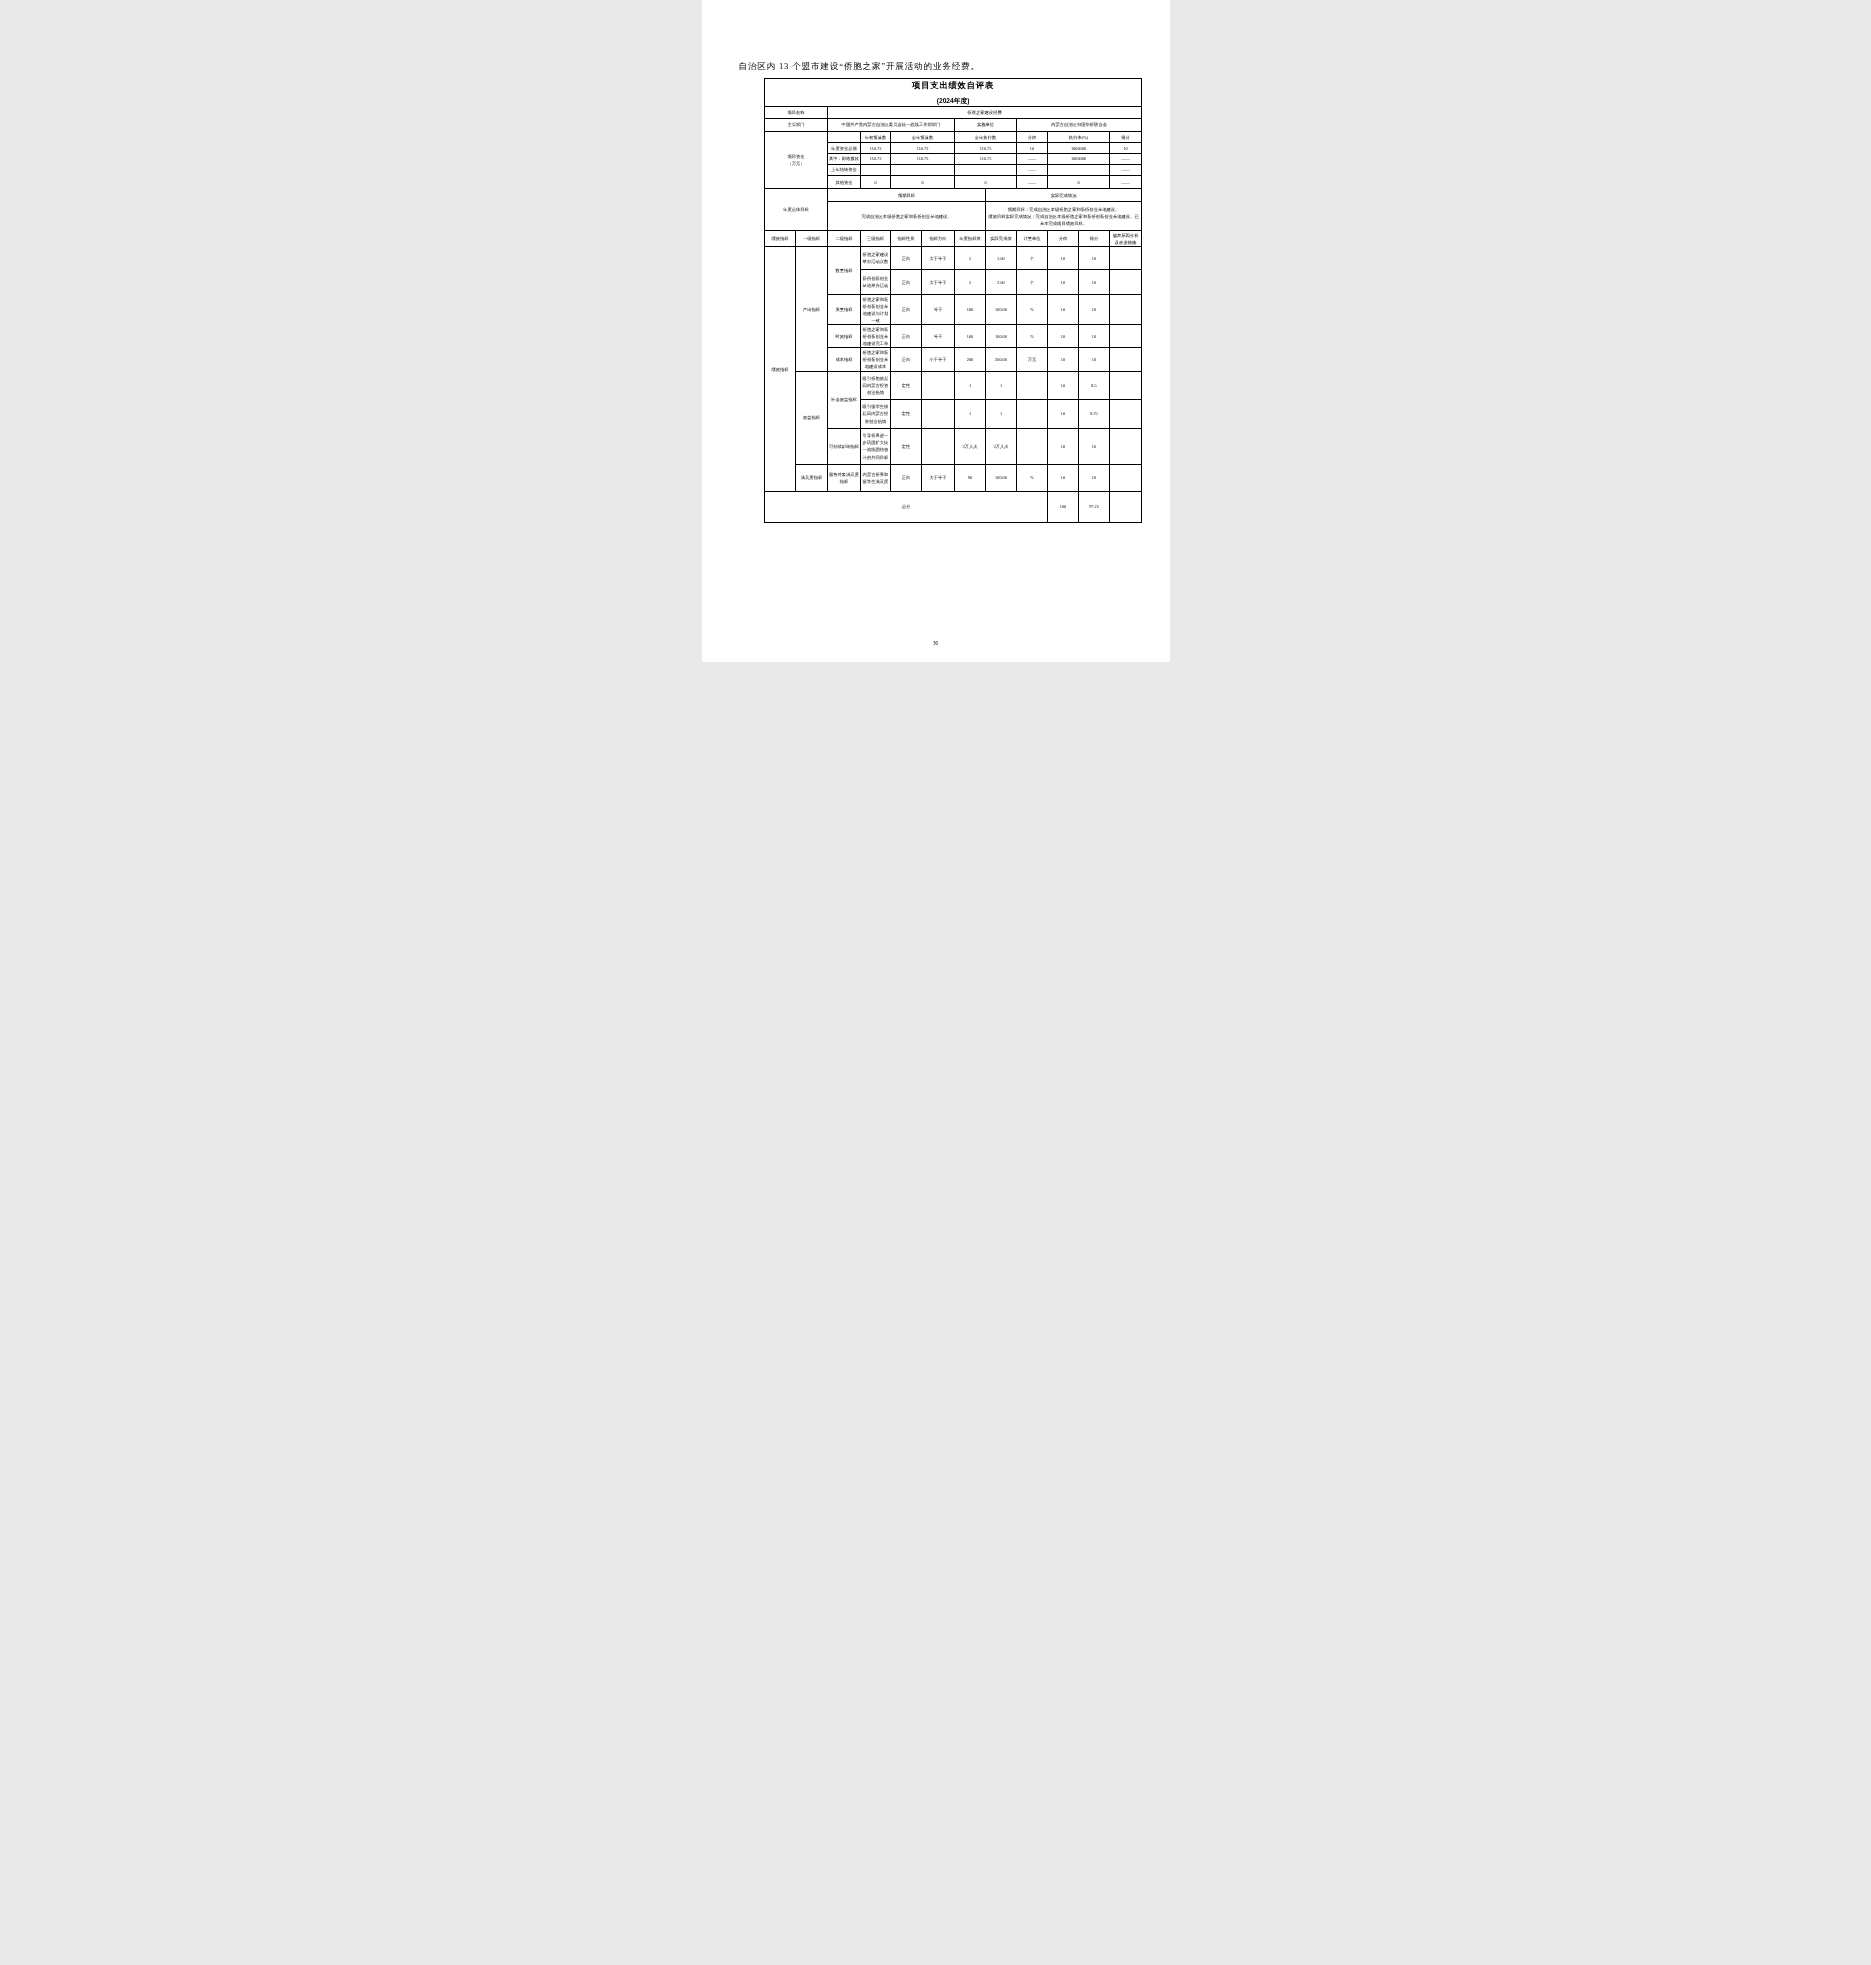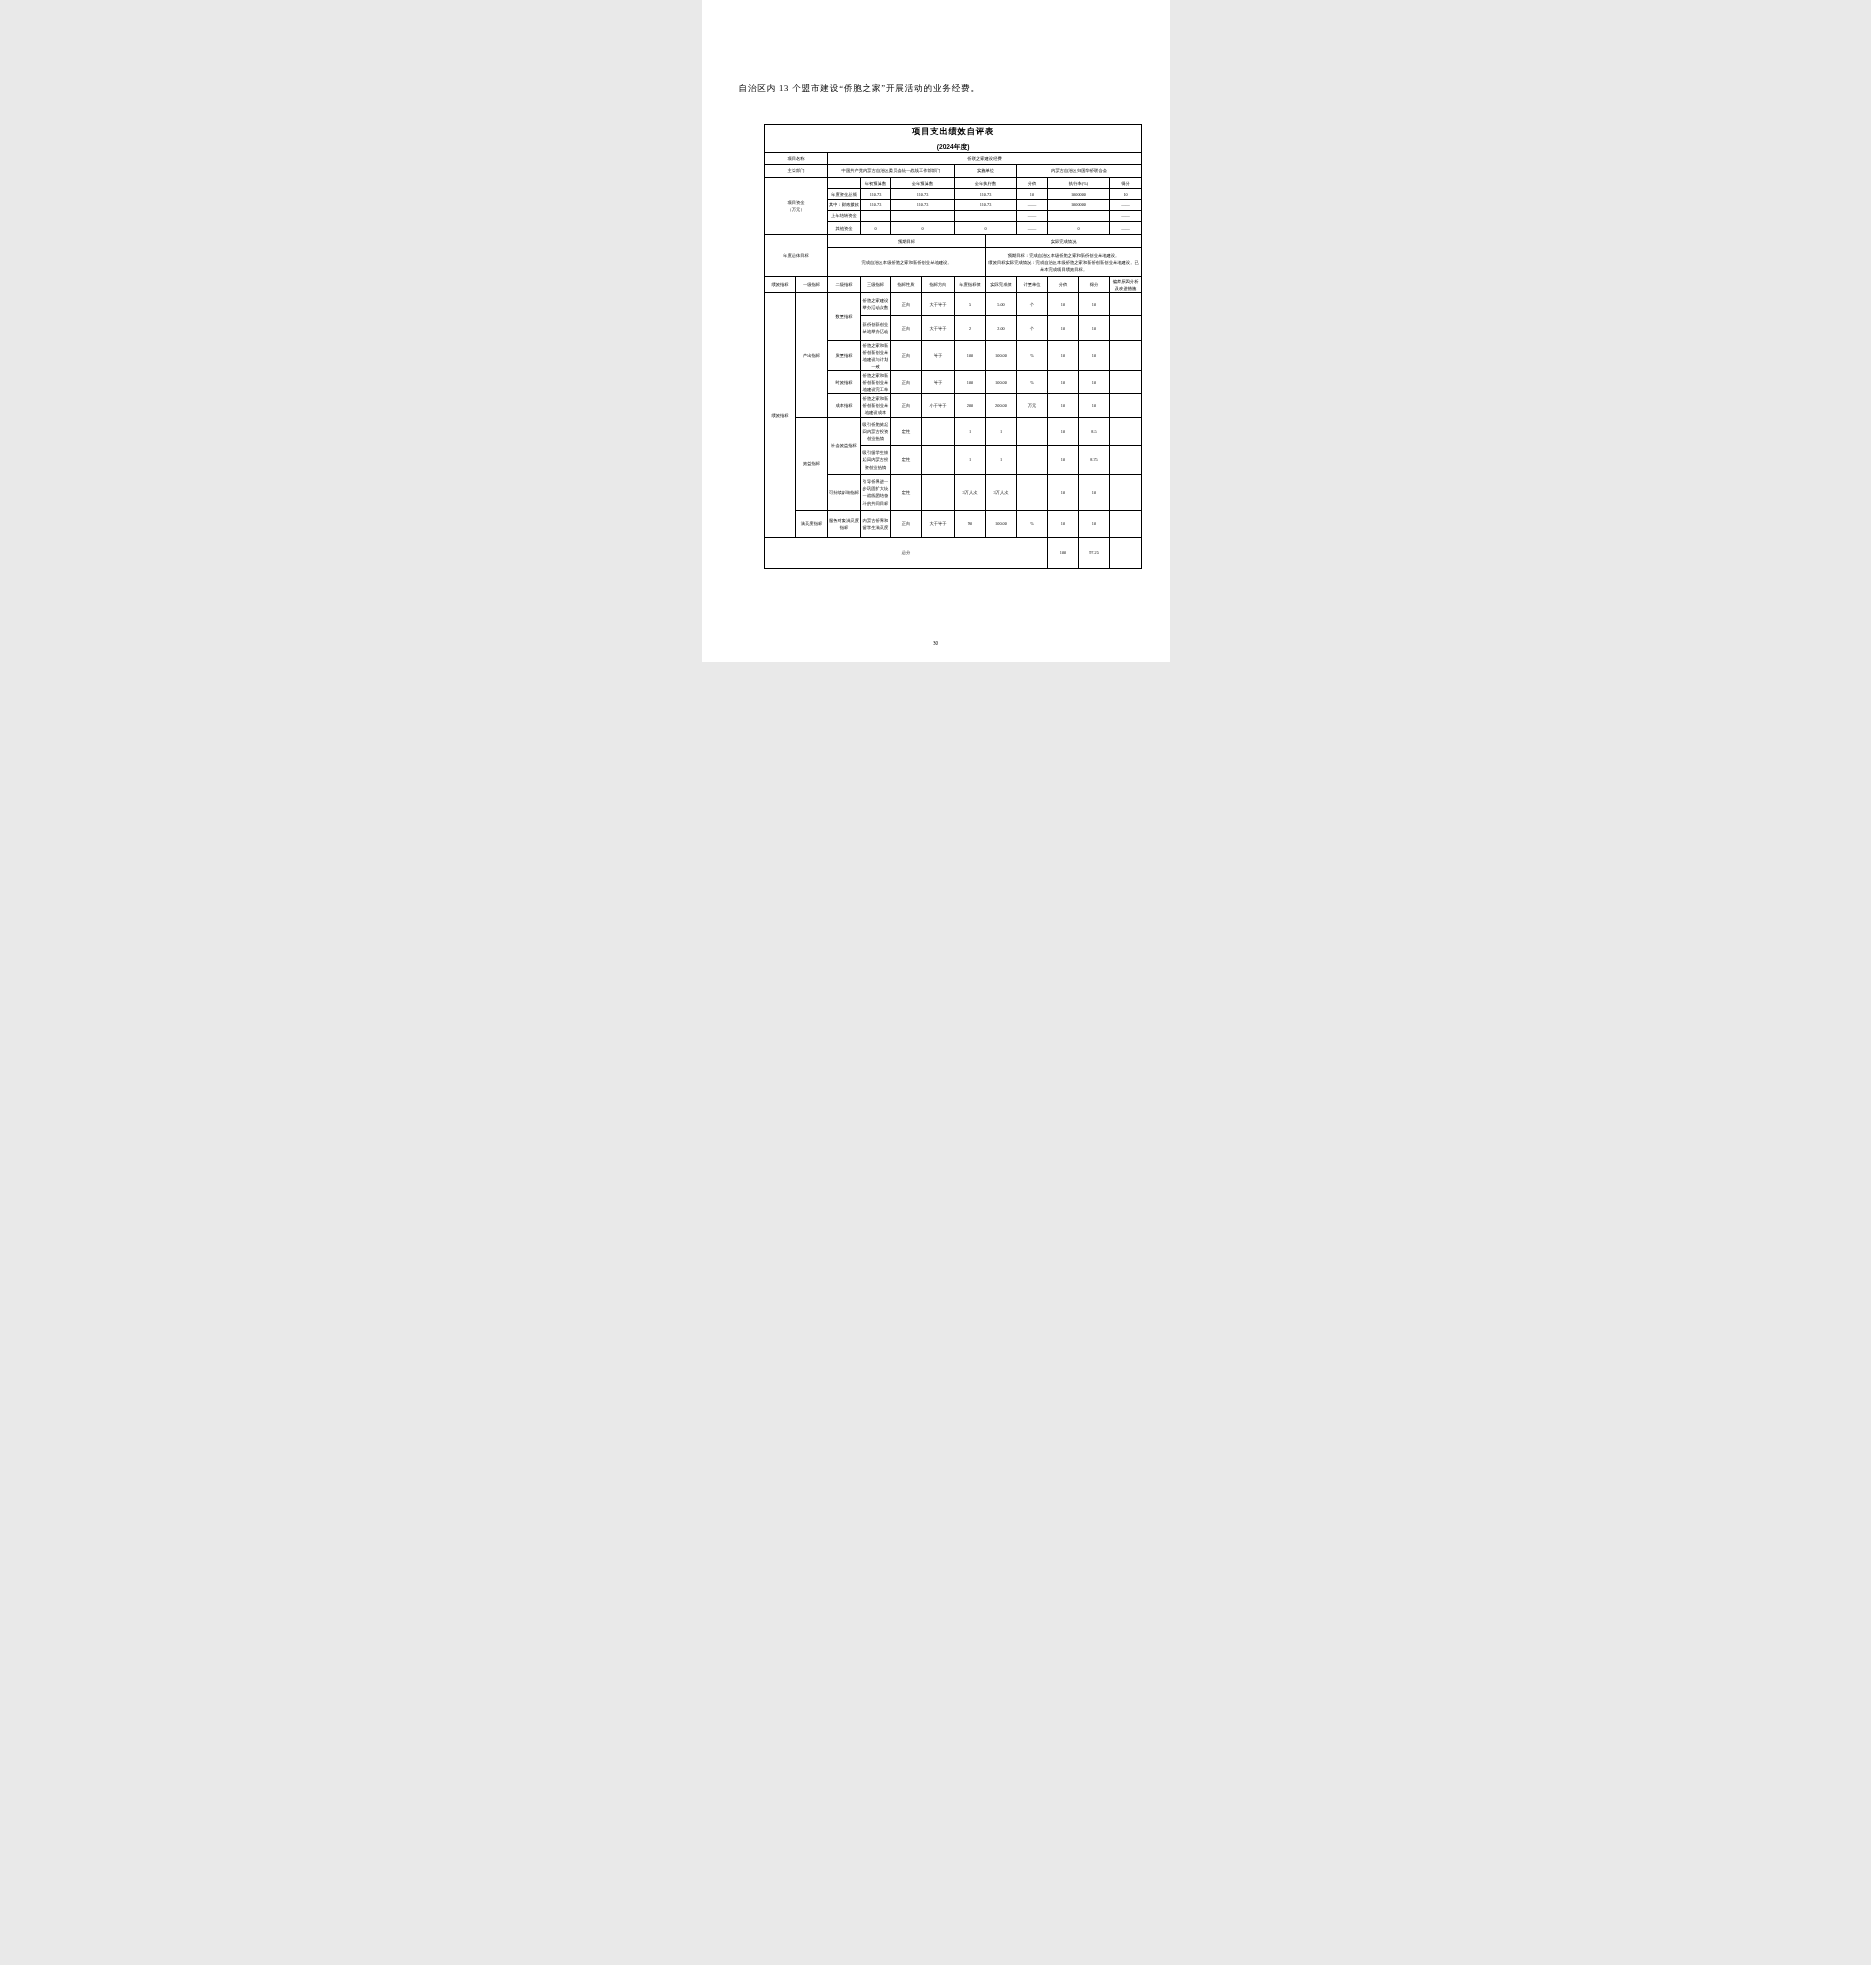--- a/index.html
+++ b/index.html
@@ -5,35 +5,35 @@
   html,body{margin:0;padding:0;background:#e9e9e9;}
   .page{
     position:relative;
     width:468px;
     height:662px;
     margin:0 auto;
     background:#ffffff;
     font-family:"Liberation Serif","DejaVu Serif",serif;
     color:#000;
     box-sizing:border-box;
-    padding:76px 33px 0 37px;
+    padding:54px 33px 0 37px;
   }
   .para{
     margin:0;
     font-size:8.6px;
     letter-spacing:0.8px;
     line-height:2.8;
     text-align:justify;
   }
   .para.bottom{ text-indent:2em; margin-top:18px; }
   table.selfeval{
     border-collapse:collapse;
     table-layout:fixed;
     width:377px;
-    margin-top:24px;
+    margin-top:0;
     margin-left:25.5px;
     border:1.2px solid #000;
   }
   table.selfeval td{
     border-left:0.4px solid #000;
     border-right:0.4px solid #000;
     border-top:1.2px solid #000;
     border-bottom:1.2px solid #000;
     font-size:4.3px;
     line-height:1.65;

